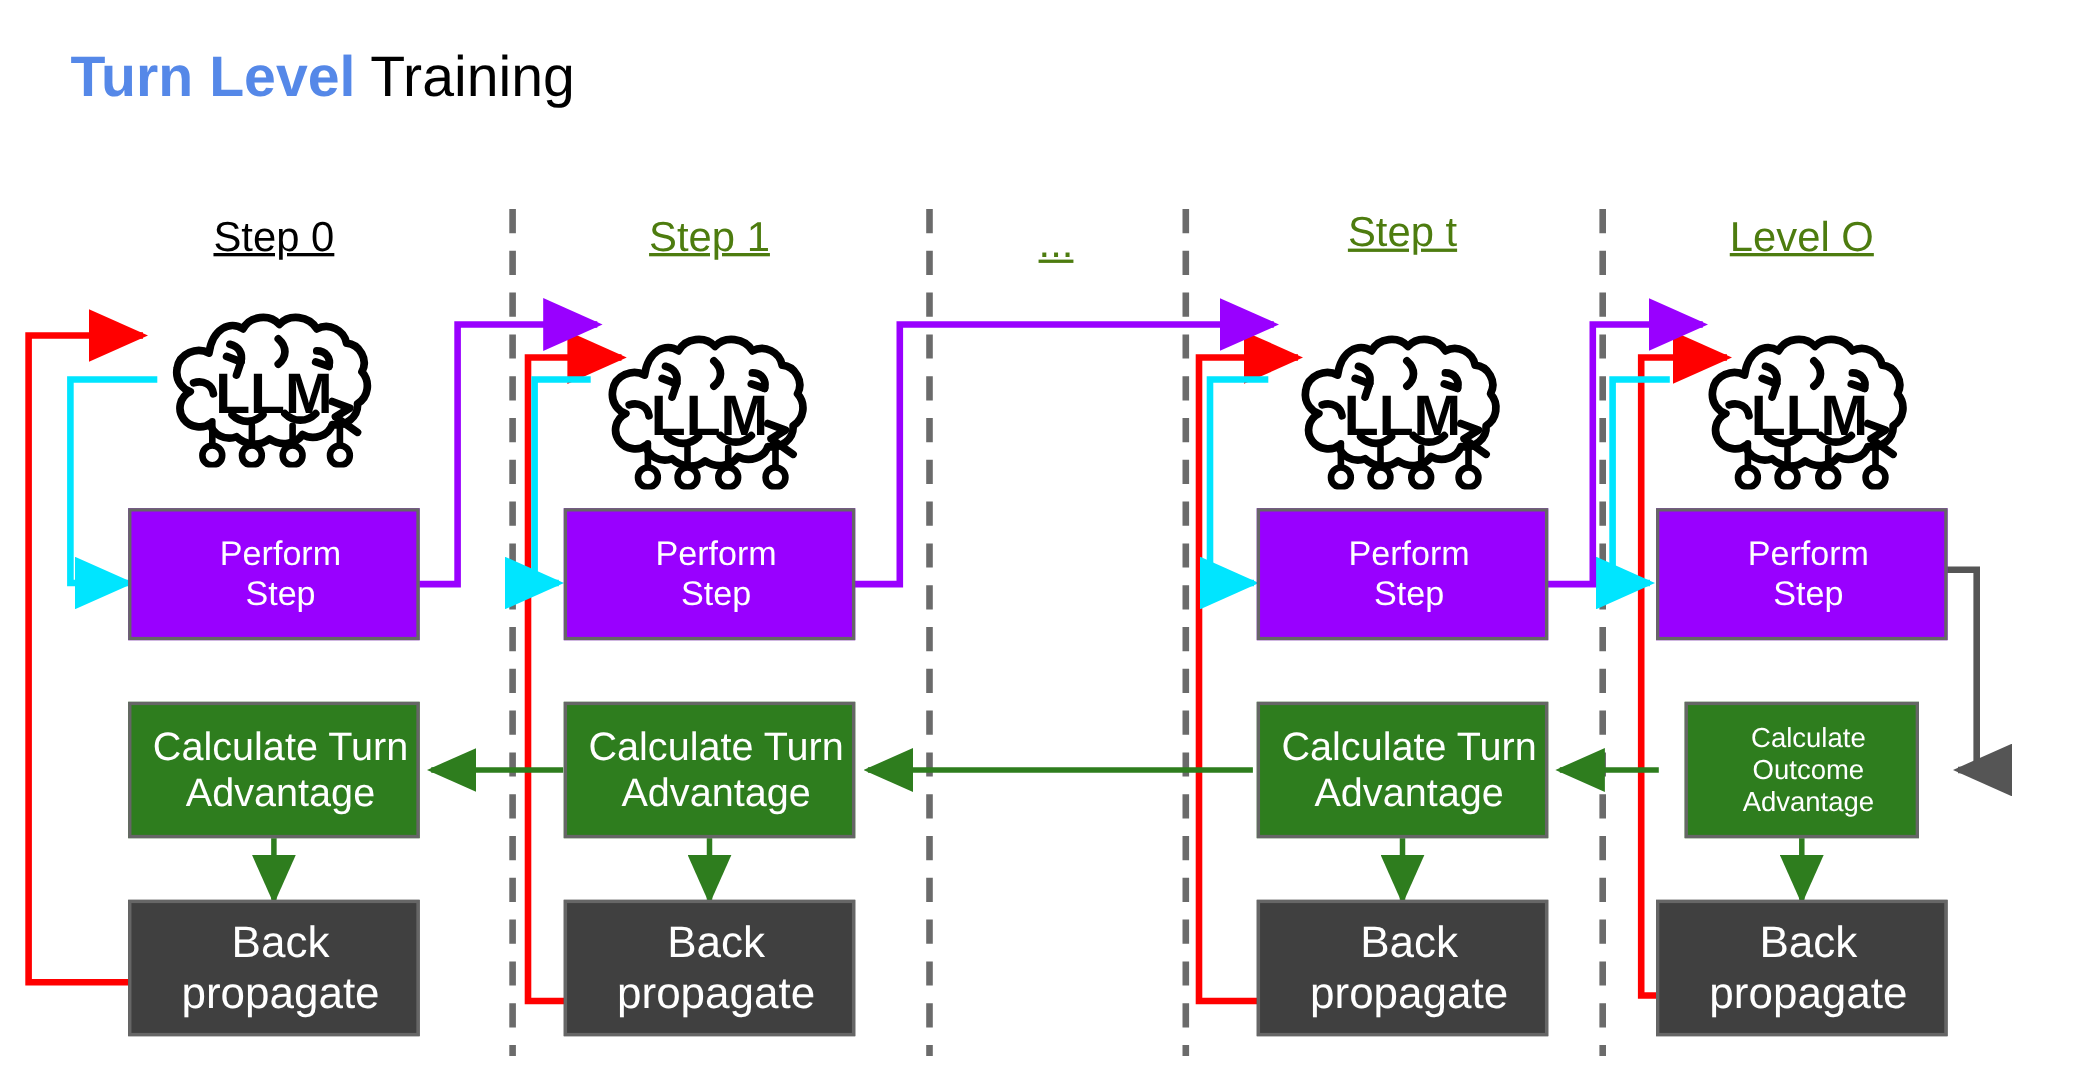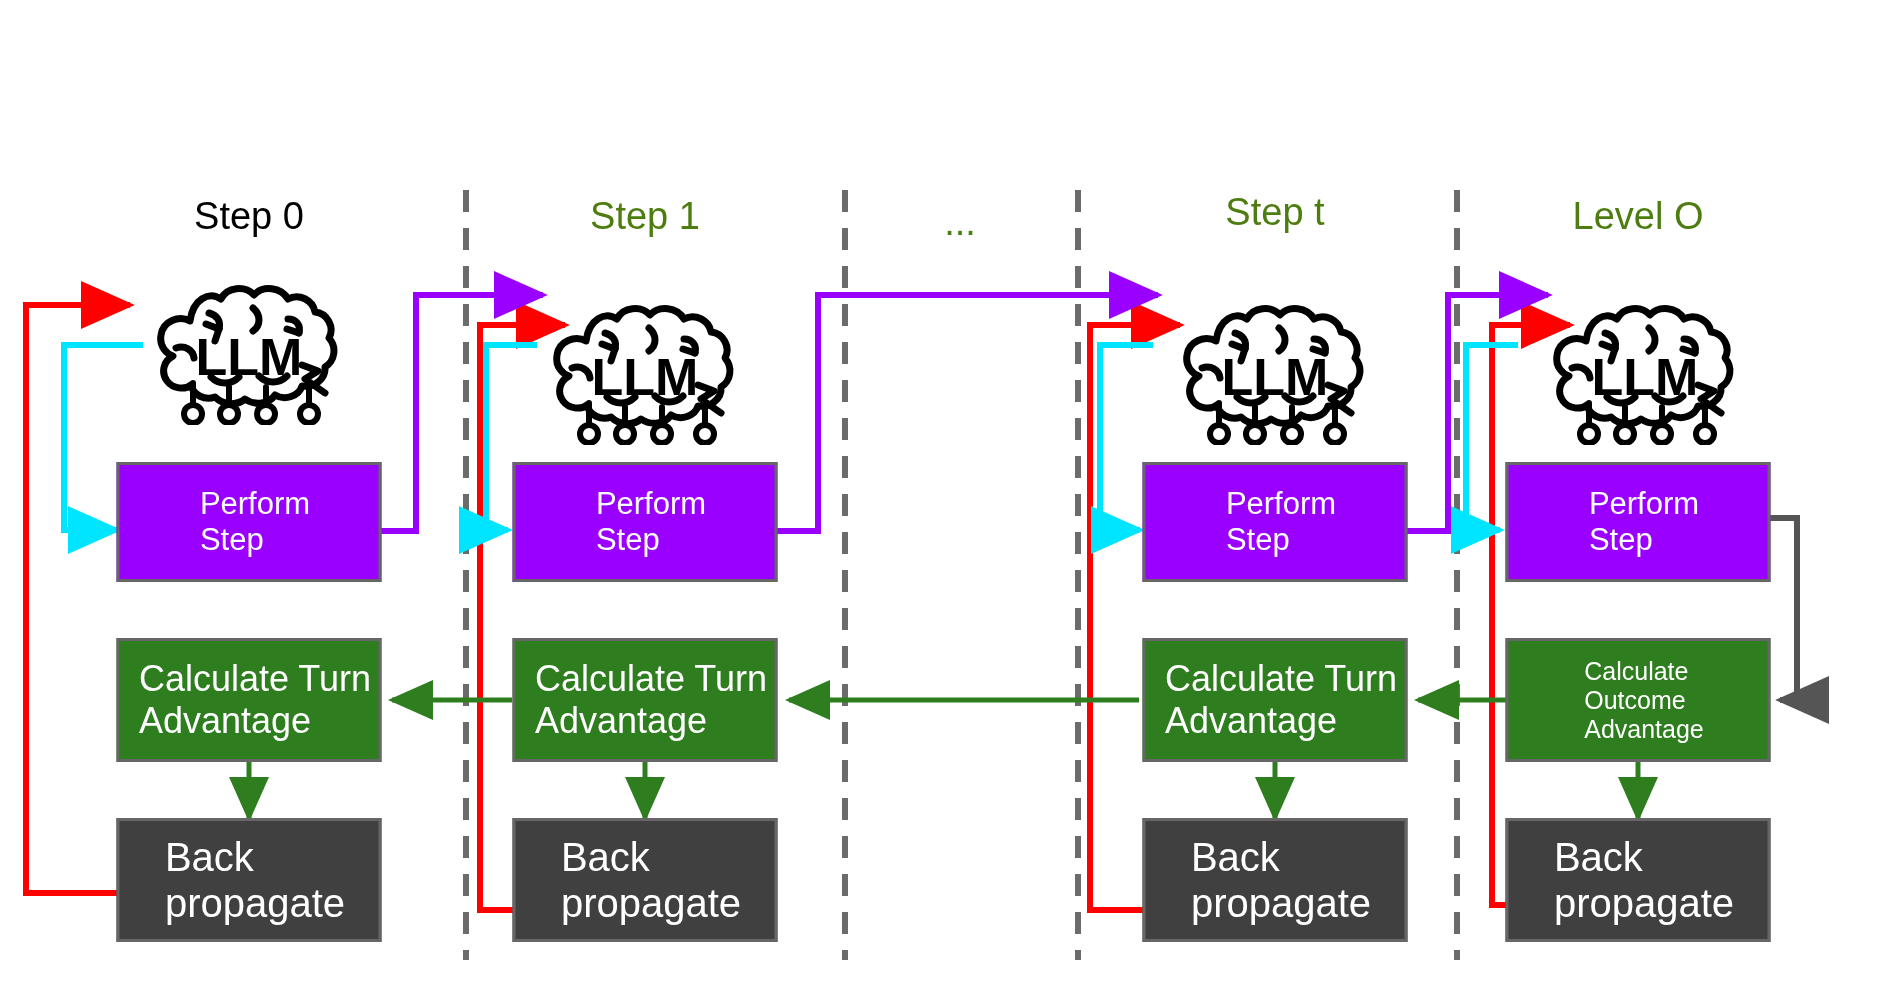--- a/index.html
+++ b/index.html
@@ -51,20 +51,21 @@
   }
 
   
   .step-label {
     position: absolute;
     font-size: 38px;
     line-height: 44px;
     text-align: center;
     white-space: nowrap;
     transform: translateX(-50%);
+    text-decoration: underline;
   }
   .step-label.dark  { color: #000000; }
   .step-label.muted { color: #4d7c0f; }
 
   
   .brain {
     position: absolute;
     width: 200px;
     height: 150px;
     transform: translateX(-50%);
@@ -73,37 +74,39 @@
 
   
   .box {
     position: absolute;
     box-sizing: border-box;
     border: 3px solid #666666;
     color: #ffffff;
     display: flex;
     align-items: center;
     justify-content: center;
+    text-align: center;
     line-height: 1.16;
     transform: translateX(-50%);
     white-space: pre-line;
     padding-left: 12px;
   }
   .box.perform  { background: #9900ff; font-size: 31px; }
   .box.advantage{ background: #2e7d1e; font-size: 36px; }
   .box.advantage.small { font-size: 25px; }
   .box.backprop { background: #404040; font-size: 40px; }
 
   
 </style>
 </head>
 <body>
 
 <div id="slide">
 
+  <div id="title"><span class="accent">Turn Level</span><span class="plain"> Training</span></div>
 
   <svg id="wires" viewBox="0 0 1890 989" xmlns="http://www.w3.org/2000/svg">
     <defs>
       <marker id="ah-purple" markerWidth="9" markerHeight="8" refX="8.2" refY="4" orient="auto" markerUnits="strokeWidth">
         <path d="M0,0 L9,4 L0,8 z" fill="#9900ff"></path>
       </marker>
       <marker id="ah-red" markerWidth="9" markerHeight="8" refX="8.2" refY="4" orient="auto" markerUnits="strokeWidth">
         <path d="M0,0 L9,4 L0,8 z" fill="#ff0000"></path>
       </marker>
       <marker id="ah-cyan" markerWidth="9" markerHeight="8" refX="8.2" refY="4" orient="auto" markerUnits="strokeWidth">
@@ -312,19 +315,19 @@
         <path d="M117,112 L117,128"></path>
           <circle cx="117" cy="139" r="9"></circle>
         <path d="M160,112 L160,128"></path>
           <circle cx="160" cy="139" r="9"></circle>
       </g>
       <text x="100" y="100" font-family="Liberation Sans, sans-serif" font-size="52" font-weight="bold" text-anchor="middle" fill="#000">LLM</text>
     </svg>
   </div>
   <div class="box perform" style="left:1638px;top:462px;width:265px;height:120px;">Perform
 Step</div>
-  <div class="box advantage small" style="left:1638px;top:638px;width:265px;height:124px;">Calculate
+  <div class="box advantage small" style="left:1638px;top:638px;width:213px;height:124px;">Calculate
 Outcome
 Advantage</div>
   <div class="box backprop" style="left:1638px;top:818px;width:265px;height:124px;">Back
 propagate</div>
 
 </div>
 
 </body></html>

